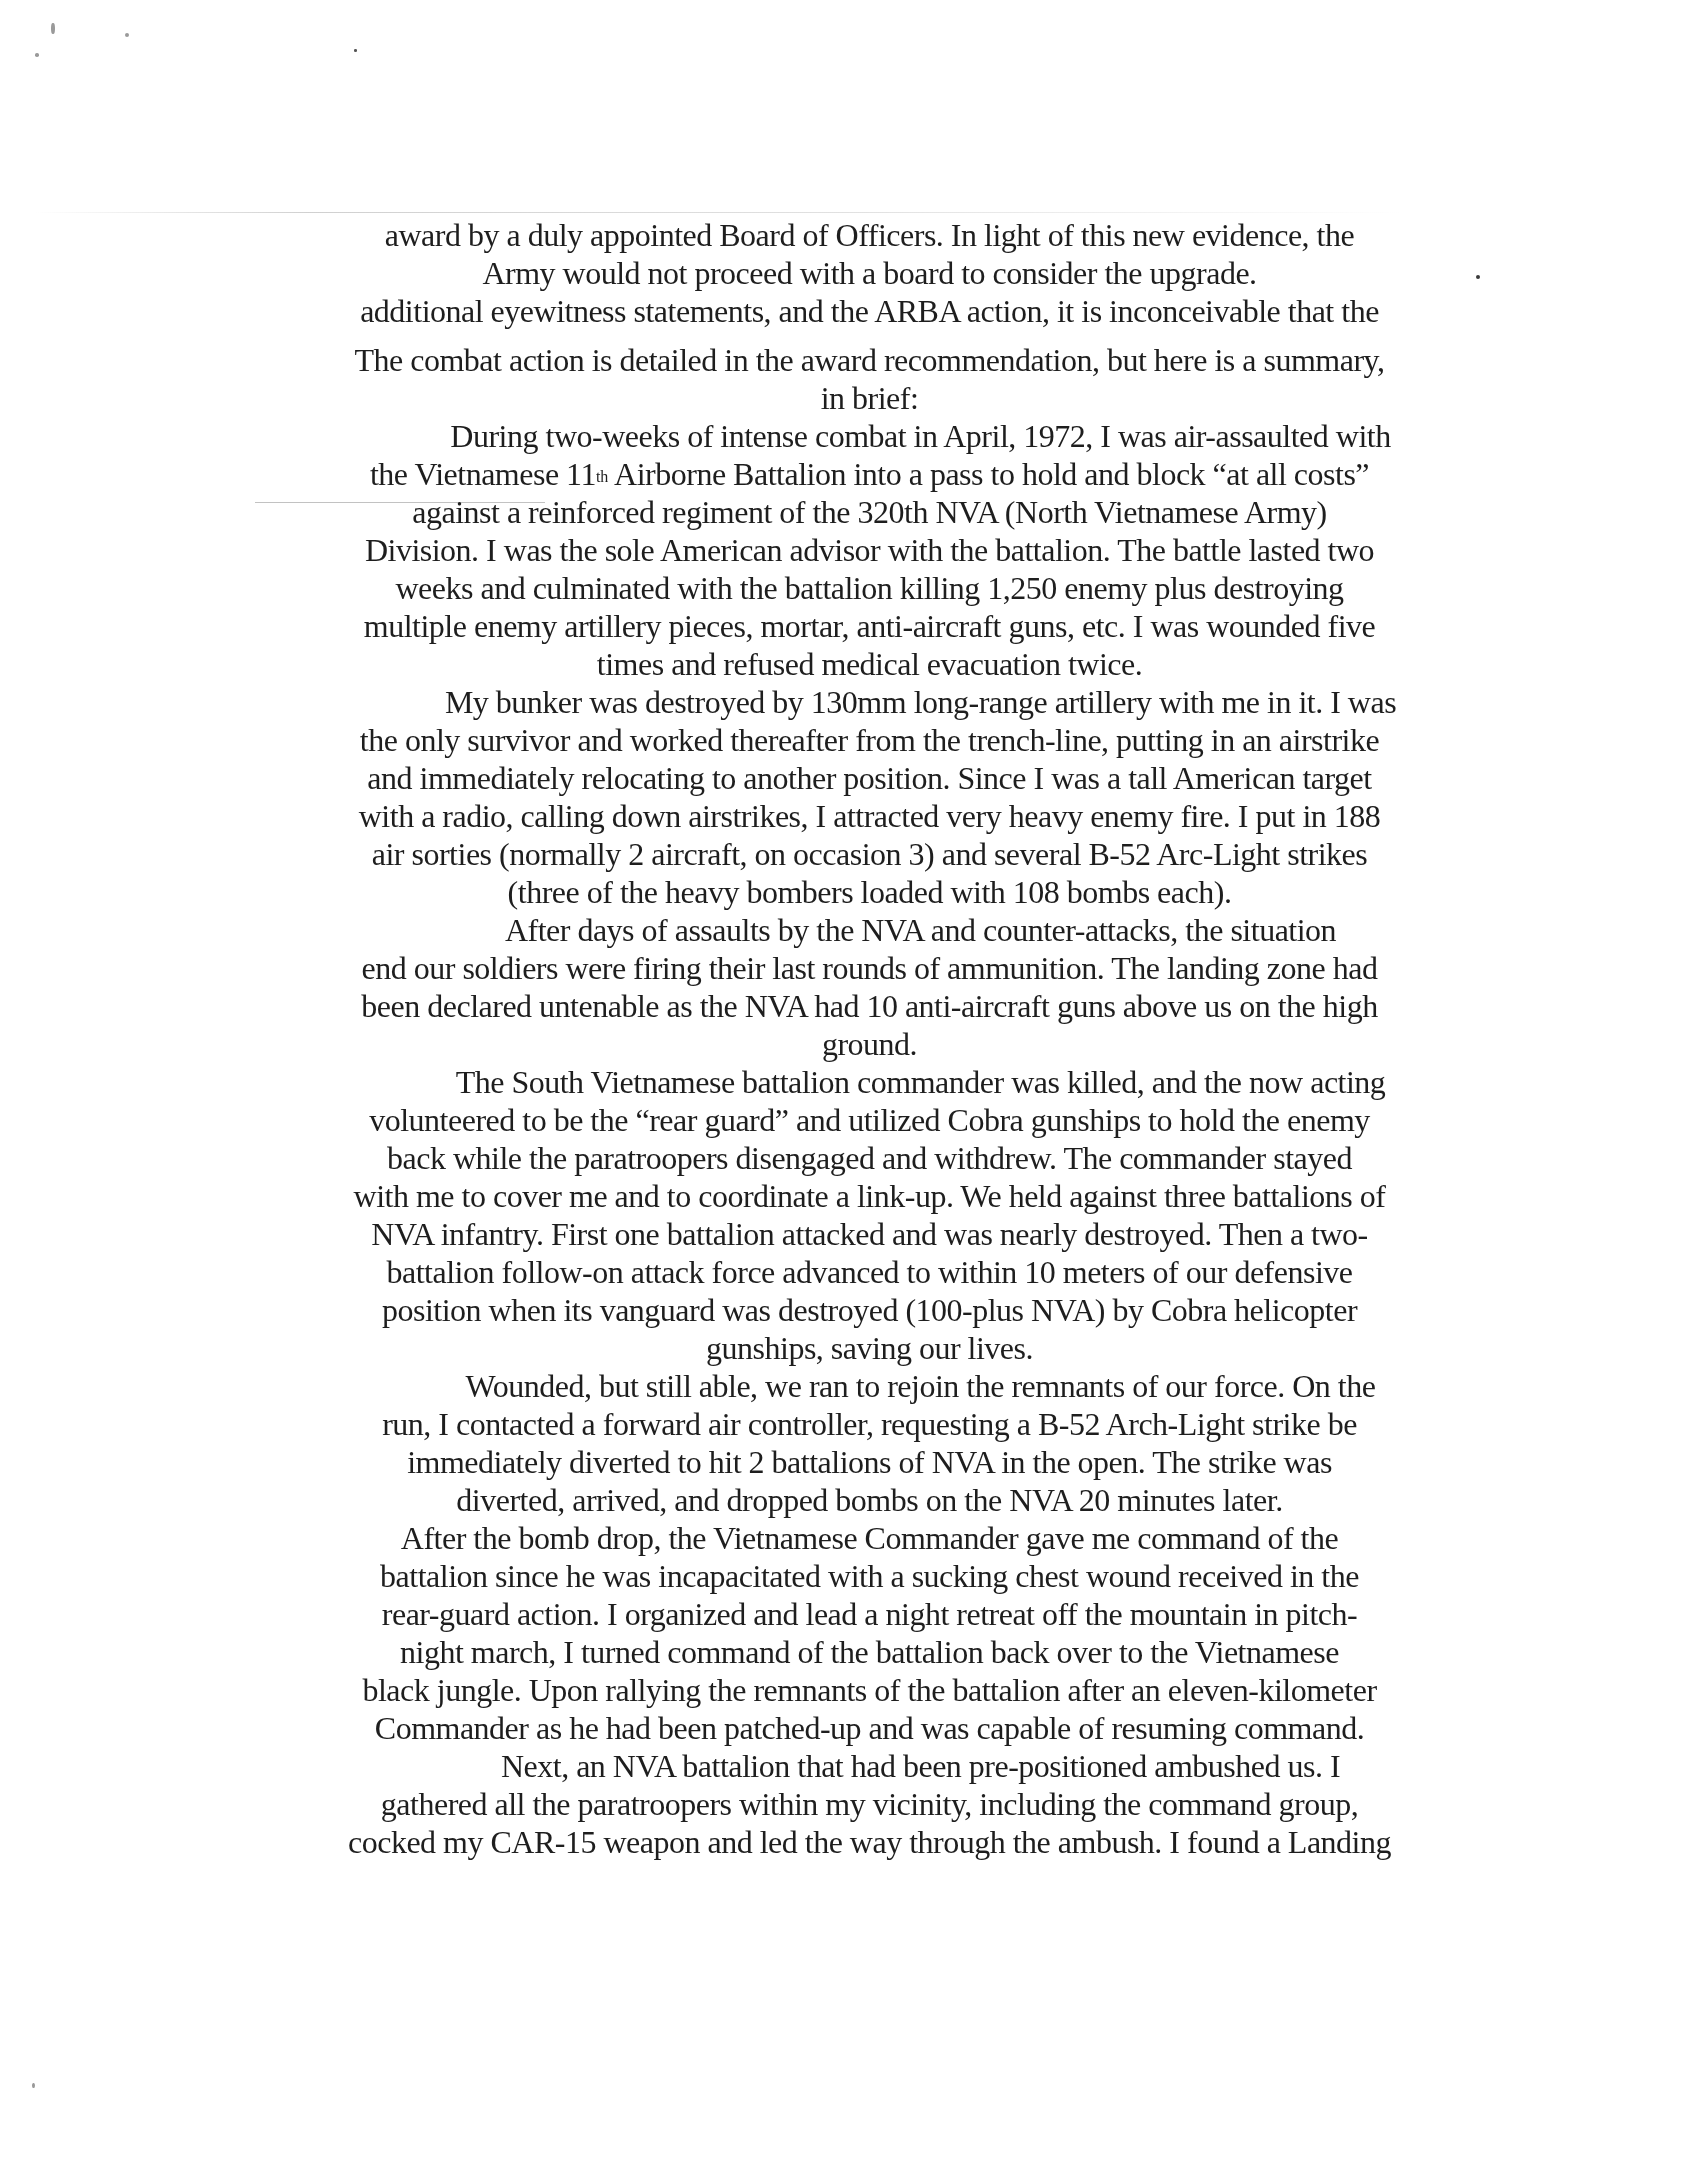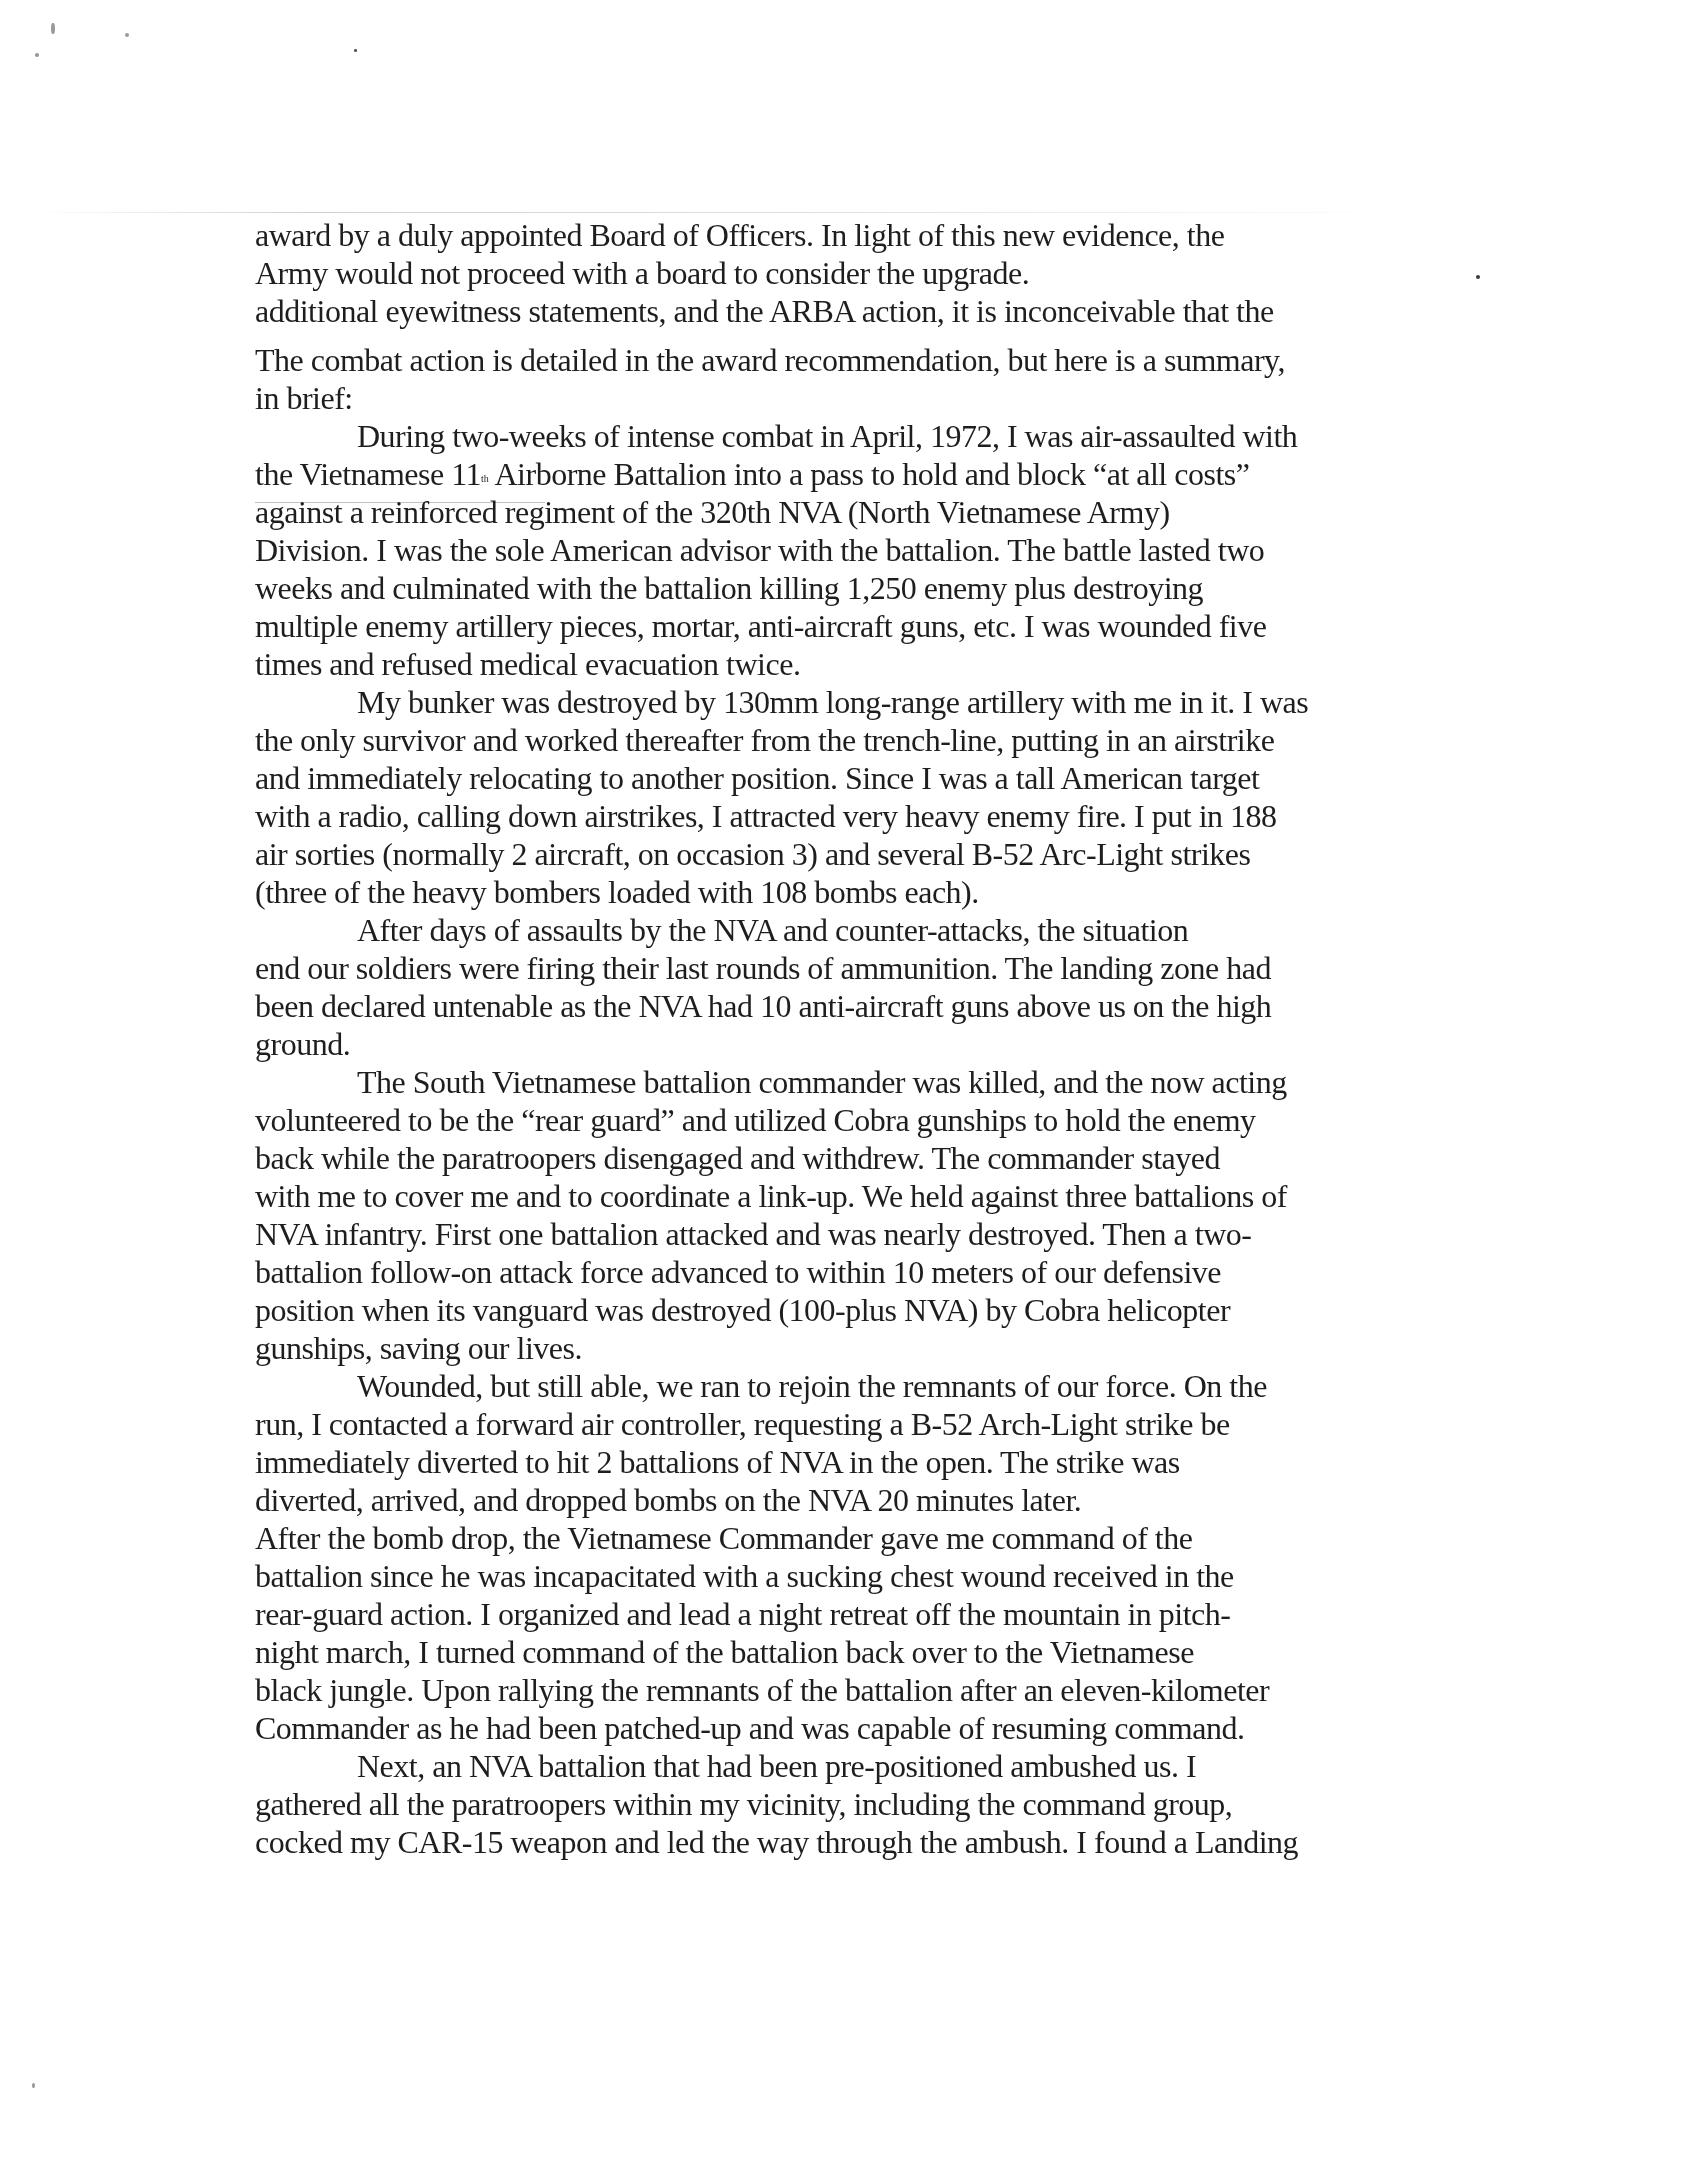--- a/index.html
+++ b/index.html
@@ -54,21 +54,21 @@
     transform-origin: 0 0;
   }
   .line {
     display: block;
     white-space: nowrap;
     height: 38px;
   }
   .line.indent { padding-left: 102px; }
   .gap { display: block; height: 10.5px; }
   sup.ordinal {
-    font-size: 10px;
+    font-size: 16px;
     vertical-align: 3.5px;
     letter-spacing: 0;
   }
   .underline-artifact {
     position: absolute;
     left: 255px;
     top: 502px;
     width: 290px;
     height: 0.9px;
     background: rgba(120,120,120,0.45);
@@ -80,21 +80,21 @@
 <div class="page">
   <div class="scan-line"></div>
   <div class="underline-artifact"></div>
   <div class="speck" style="left:51px;top:23px;width:3.5px;height:10.5px;"></div>
   <div class="speck" style="left:125px;top:33px;width:4.4px;height:4.4px;"></div>
   <div class="speck" style="left:35px;top:53px;width:3.5px;height:3.5px;"></div>
   <div class="speck" style="left:354px;top:49px;width:2.6px;height:2.6px;background:#555;"></div>
   <div class="speck" style="left:32px;top:2083px;width:2.6px;height:5.3px;"></div>
   <div class="stray-dot"></div>
 
-  <div class="body-text" id="body-text" style="transform: scaleX(1);">
+  <div class="body-text" id="body-text" style="transform: scaleX(1); text-align: center;">
       <div>
         <span class="line">award by a duly appointed Board of Officers.  In light of this new evidence, the</span>
         <span class="line">Army would not proceed with a board to consider the upgrade.</span>
         <span class="line">additional eyewitness statements, and the ARBA action, it is inconceivable that the</span>
       </div>
       <span class="gap"></span>
       <div>
         <span class="line">The combat action is detailed in the award recommendation, but here is a summary,</span>
         <span class="line">in brief:</span>
       </div>

